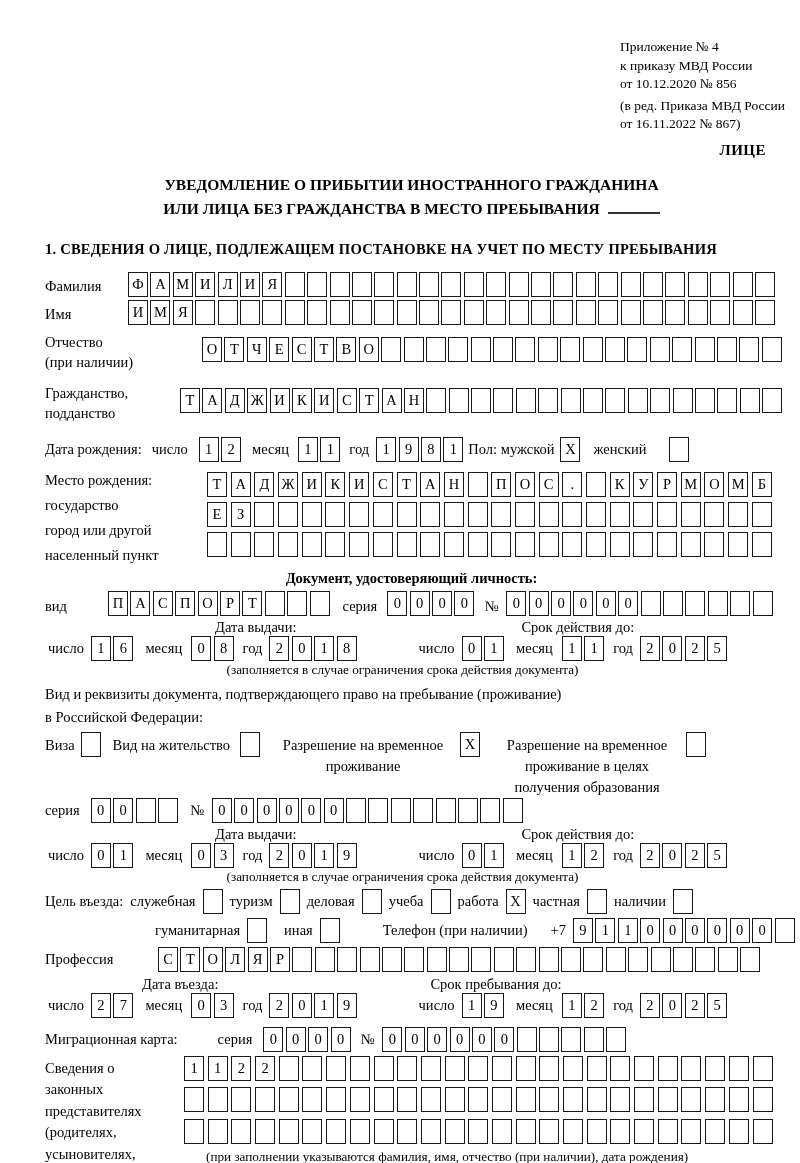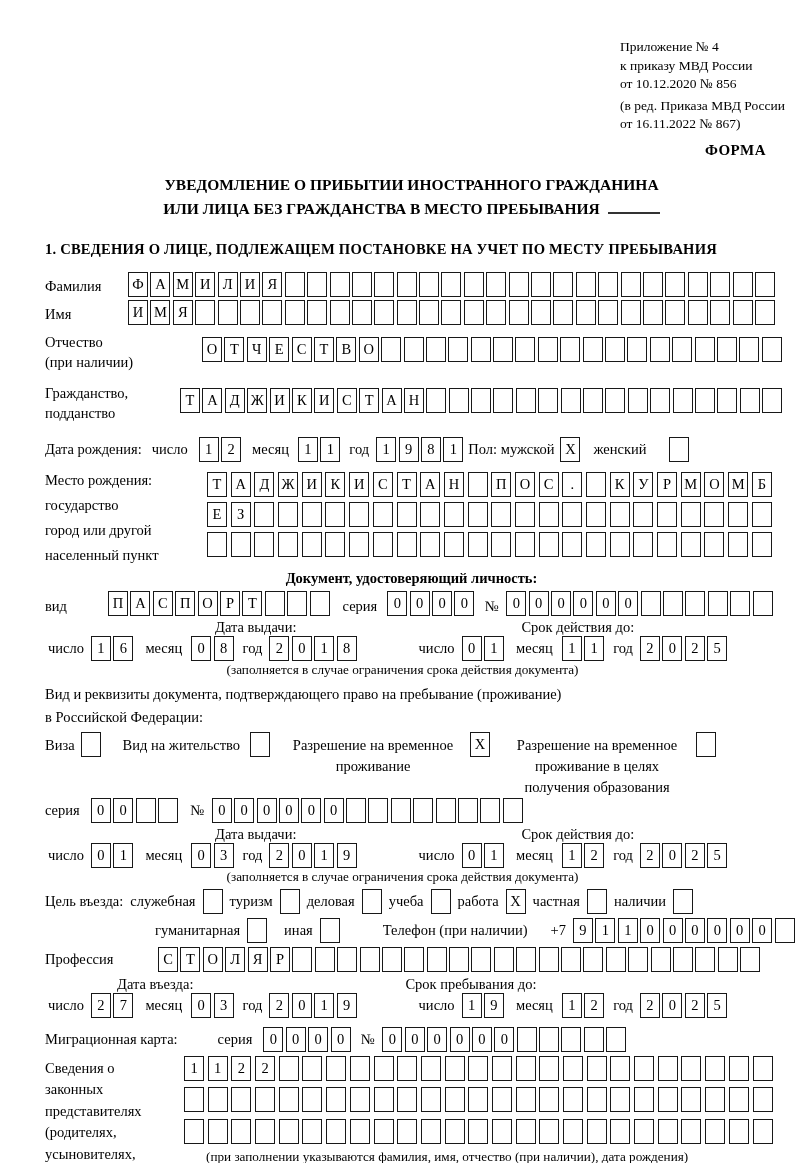--- a/index.html
+++ b/index.html
@@ -51,21 +51,21 @@
   <div class="content">
 
     <div class="appendix">
       <div>Приложение № 4</div>
       <div>к приказу МВД России</div>
       <div>от 10.12.2020 № 856</div>
       <div class="gap">(в ред. Приказа МВД России</div>
       <div>от 16.11.2022 № 867)</div>
     </div>
 
-    <div class="forma">ФОРМА</div>
+    <div class="forma">ЛИЦЕ</div>
 
     <div class="title">
       <div>УВЕДОМЛЕНИЕ О ПРИБЫТИИ ИНОСТРАННОГО ГРАЖДАНИНА</div>
       <div><span>ИЛИ ЛИЦА БЕЗ ГРАЖДАНСТВА В МЕСТО ПРЕБЫВАНИЯ</span><span class="blank-line"></span></div>
     </div>
 
     <div class="section-heading">1. СВЕДЕНИЯ О ЛИЦЕ, ПОДЛЕЖАЩЕМ ПОСТАНОВКЕ НА УЧЕТ ПО МЕСТУ ПРЕБЫВАНИЯ</div>
 
     <div class="row" style="margin-top:14px">
       <span class="lbl" style="width:83px">Фамилия</span>
@@ -411,21 +411,21 @@
     <div class="intro">
       <div>Вид и реквизиты документа, подтверждающего право на пребывание (проживание)</div>
       <div>в Российской Федерации:</div>
     </div>
 
     <div class="optrow">
       <span class="optlabel">Виза</span>
       <span class="cells" style="margin-left:6px">
           <span class="cell"></span>
         </span>
-      <span class="optlabel" style="margin-left:22px">Вид на жительство</span>
+      <span class="optlabel" style="margin-left:12px">Вид на жительство</span>
       <span class="cells" style="margin-left:10px">
           <span class="cell"></span>
         </span>
       <span class="optlabel optcenter" style="width:178px; margin-left:14px">Разрешение на временное проживание</span>
       <span class="cells" style="margin-left:8px">
           <span class="cell">X</span>
         </span>
       <span class="optlabel optcenter" style="width:182px; margin-left:16px">Разрешение на временное проживание в целях получения образования</span>
       <span class="cells" style="margin-left:8px">
           <span class="cell"></span>
@@ -585,21 +585,21 @@
           <span class="cell"></span>
           <span class="cell"></span>
           <span class="cell"></span>
           <span class="cell"></span>
           <span class="cell"></span>
           <span class="cell"></span>
         </span>
     </div>
 
     <div class="dateheads" style="margin-top:4px">
-      <span style="margin-left:72px">Дата въезда:</span>
+      <span style="margin-left:97px">Дата въезда:</span>
       <span style="margin-left:212px">Срок пребывания до:</span>
     </div>
     <div class="row" style="align-items:center">
       <span class="lbl" style="padding-top:0; padding-left:3px; margin-right:7px">число</span>
       <span class="cells">
           <span class="cell">2</span>
           <span class="cell">7</span>
         </span>
       <span class="lbl" style="padding-top:0; margin-left:12px; margin-right:9px">месяц</span>
       <span class="cells">

